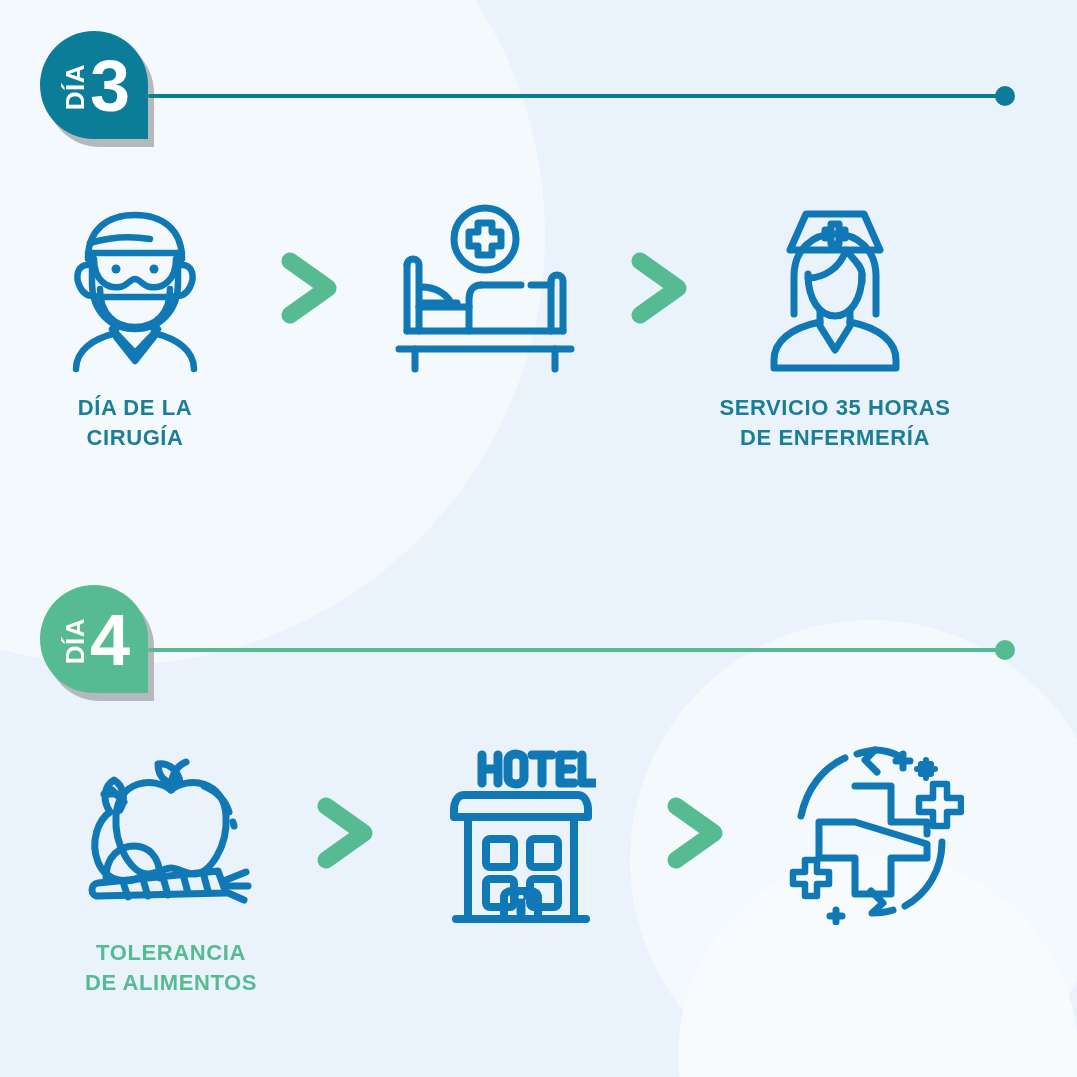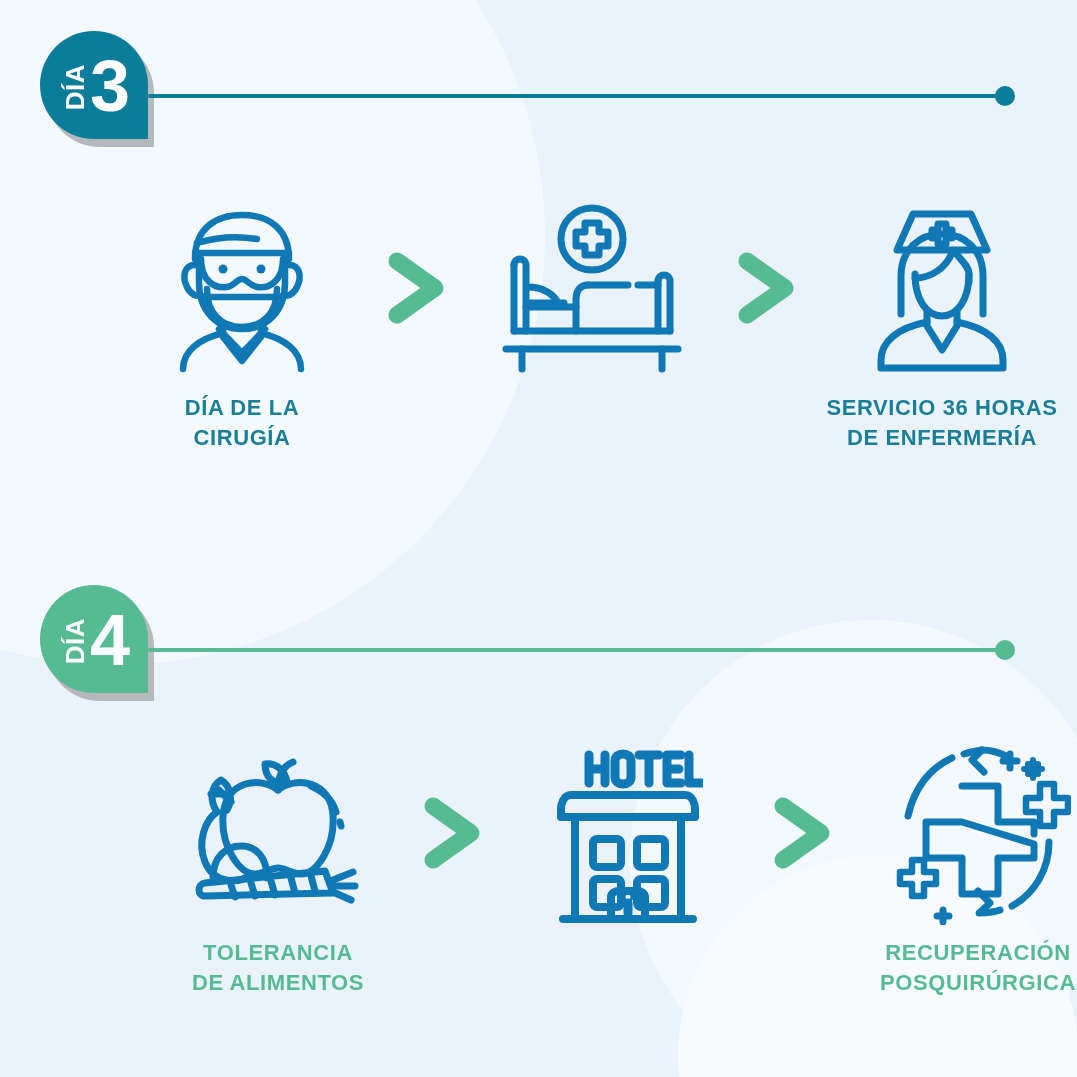--- a/index.html
+++ b/index.html
@@ -136,21 +136,21 @@
   .tl-dot.teal { background: #0b7d99; }
   .tl-dot.green { background: #56bb92; }
 
   
   .steps {
     position: absolute;
     left: 0;
     width: 1077px;
     display: flex;
     align-items: flex-start;
-    justify-content: flex-end;
+    justify-content: flex-start;
   }
   .steps.row-a { top: 200px; }
   .steps.row-b { top: 745px; padding-left: 36px; }
 
   .step {
     width: 270px;
     display: flex;
     flex-direction: column;
     align-items: center;
   }
@@ -295,21 +295,21 @@
 
           <path d="M58 72 C58 98 70 114 85 114 C100 114 112 98 112 72"></path>
 
           <path d="M58 76 C74 76 90 66 96 48 C104 58 112 64 112 72 L112 80"></path>
 
           <path d="M70 108 L70 124 L85 148 L100 124 L100 108"></path>
 
           <path d="M70 120 C40 126 24 140 24 158 L24 166 L146 166 L146 158 C146 140 130 126 100 120"></path>
         </svg>
       </div>
-      <div class="step-label teal">SERVICIO 36 HORAS
+      <div class="step-label teal">SERVICIO 35 HORAS
 DE ENFERMERÍA</div>
     </div>
 
   </div>
 
   <div class="timeline row-b">
     <div class="badge-wrap">
       <div class="badge-shadow"></div>
       <div class="badge green">
         <div class="badge-inner">
@@ -422,19 +422,17 @@
 
           <path d="M154 44 L168 44 L168 58 L182 58 L182 72 L168 72 L168 86 L154 86 L154 72 L140 72 L140 58 L154 58 Z" stroke-width="6.5"></path>
 
           <path d="M14 132 L26 132 L26 120 L38 120 L38 132 L50 132 L50 144 L38 144 L38 156 L26 156 L26 144 L14 144 Z" stroke-width="6.5"></path>
 
           <path d="M57 170 L57 182 M51 176 L63 176" stroke-width="7"></path>
 
           <path d="M124 14 L124 28 M117 21 L131 21" stroke-width="7"></path>
         </svg>
       </div>
-      <div class="step-label green">RECUPERACIÓN
-POSQUIRÚRGICA</div>
     </div>
 
   </div>
 
 </div>
 
 </body></html>

